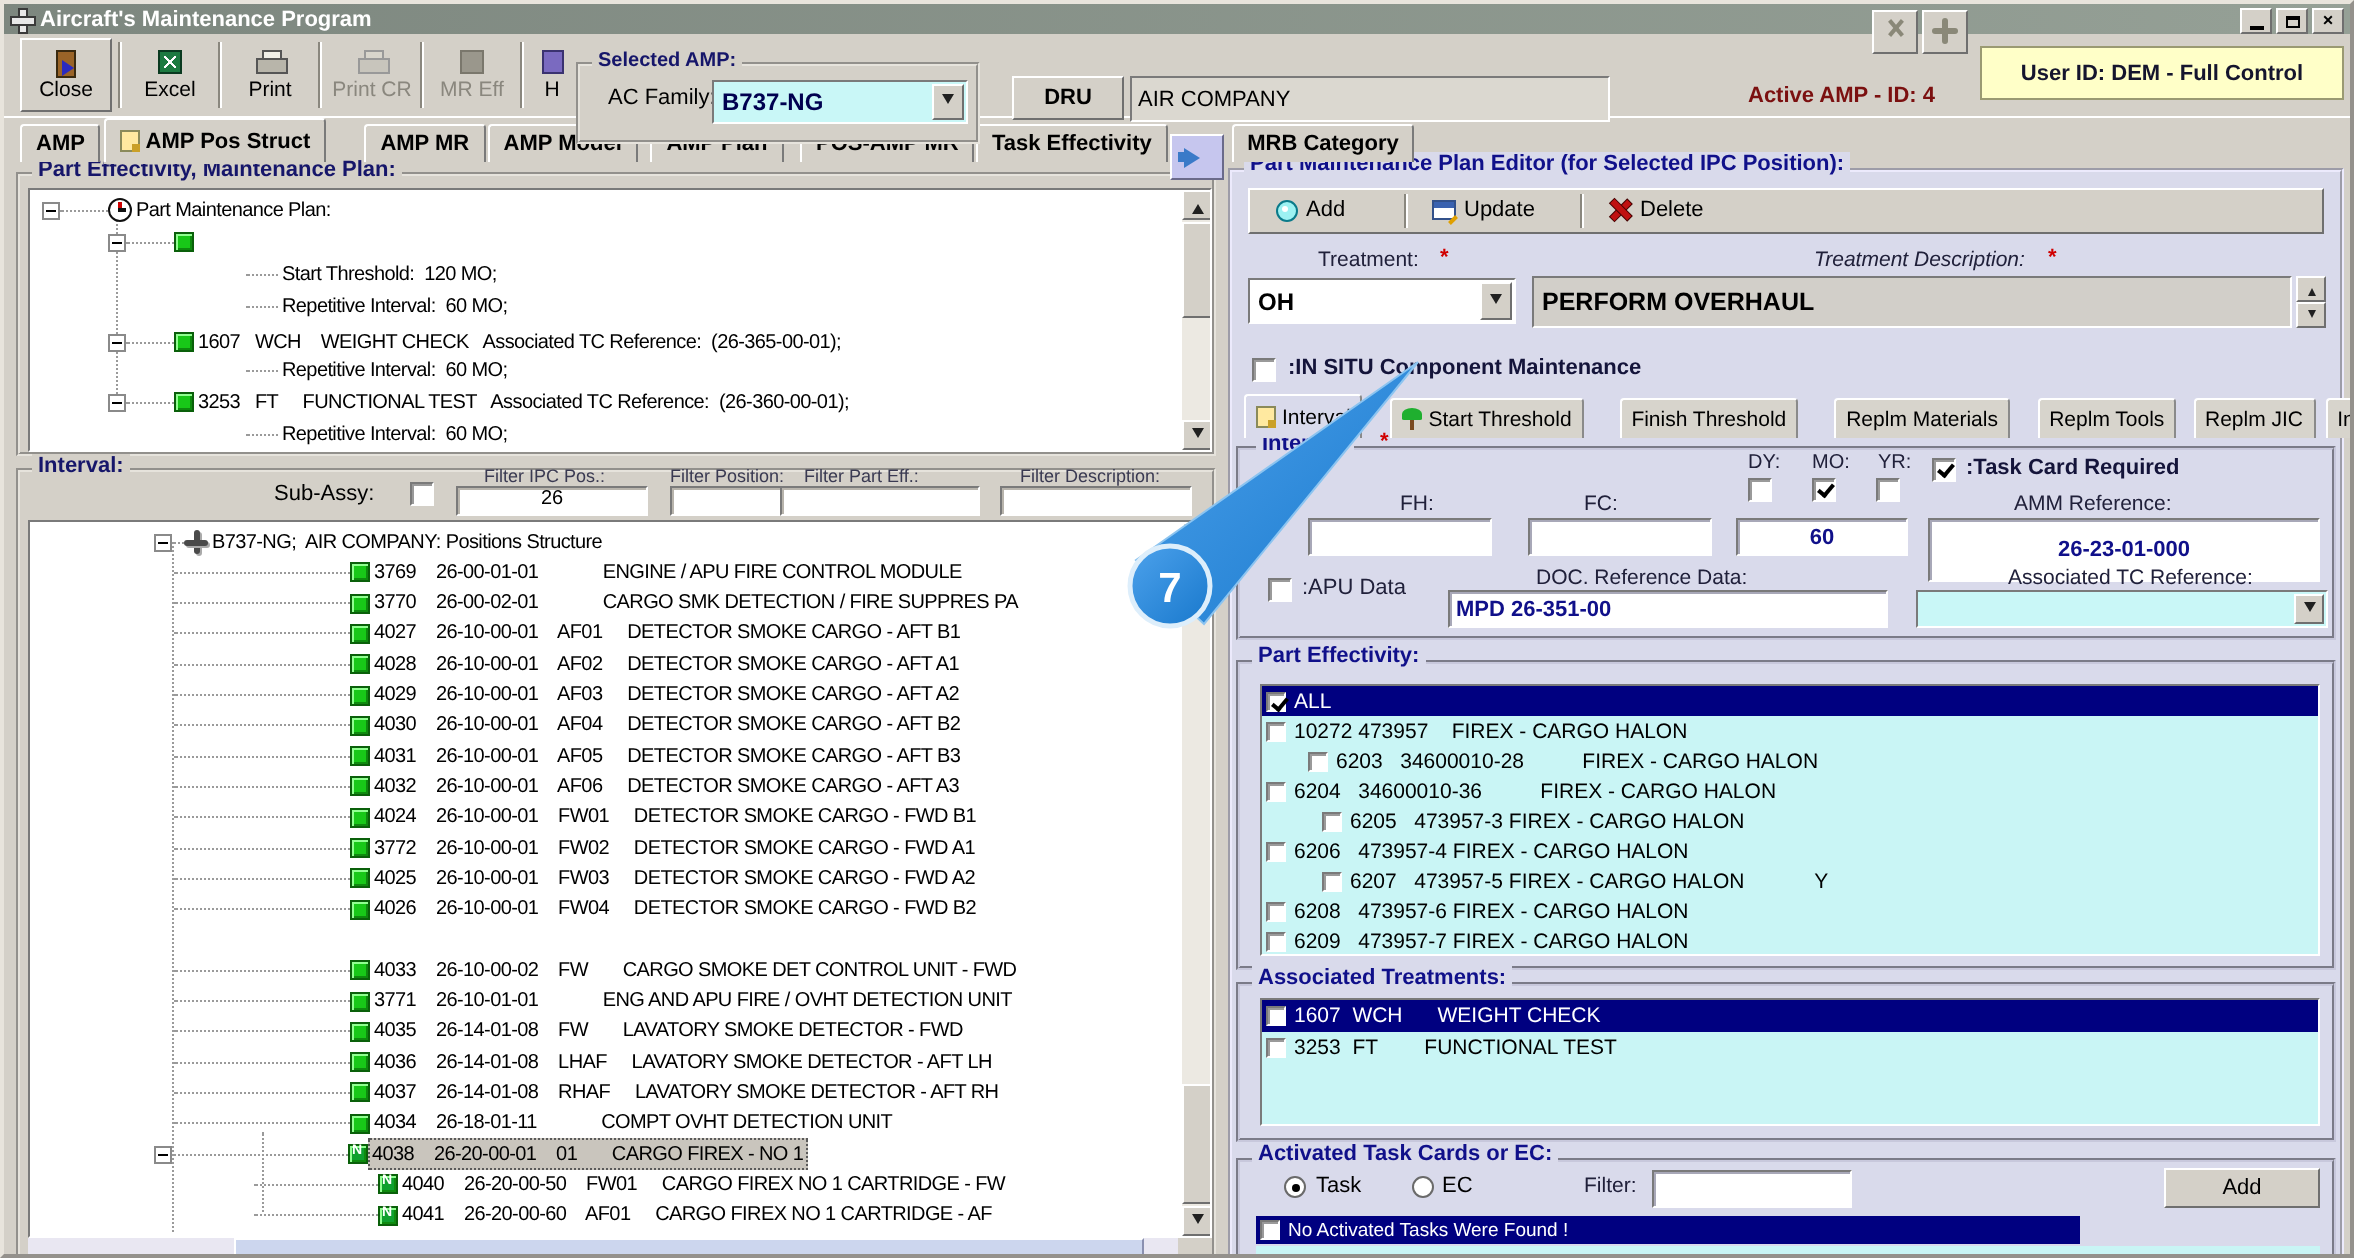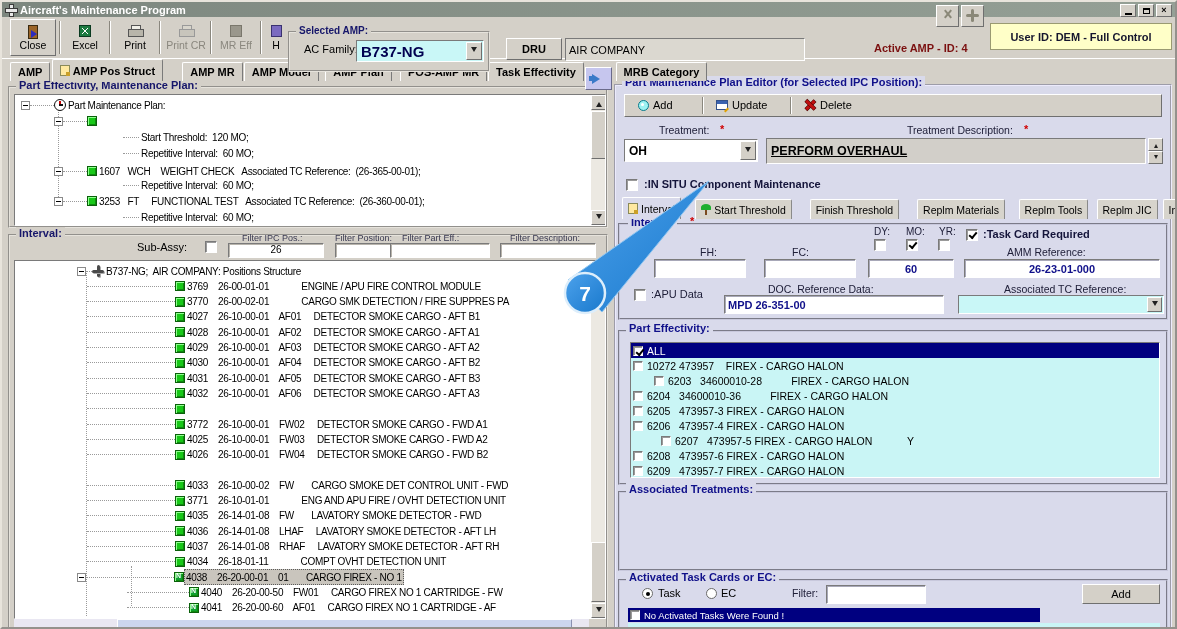--- a/index.html
+++ b/index.html
@@ -202,21 +202,21 @@
     <div class="tsep" style="left:57px"></div>
       <div class="tsep" style="left:107px"></div>
     <div class="tsep" style="left:157px"></div>
       <div class="tsep" style="left:208px"></div>
     <div class="tsep" style="left:258px"></div>
 
     <div id="selamp">
       <span class="legend" style="left:6px;top:-8px;color:#16166a;">Selected AMP:</span>
       <span class="abs" style="left:14px;top:10px;font-size:11px;">AC Family:</span>
       <div class="combo sunken abs" style="left:66px;top:7px;width:128px;height:22px;">
-        <span style="font-size:15px;font-weight:bold;color:#000050;padding-left:4px;">B737-NG</span>
+        <span style="font-size:12px;font-weight:bold;color:#000050;padding-left:4px;">B737-NG</span>
         <div class="arrowbtn raised" style="position:absolute;right:1px;top:1px;bottom:1px;width:16px;">
             <span class="tri-down" style="margin-top:0;"></span>
           </div>
       </div>
     </div>
 
     <div class="raised abs" style="left:504px;top:21px;width:56px;height:22px;display:flex;align-items:center;justify-content:center;font-size:11px;font-weight:bold;z-index:7;">
       <span>DRU</span>
     </div>
 
@@ -313,21 +313,21 @@
     </div>
   <div class="trow" style="top: 2px;"><div class="spacer" style="width: 62px;"></div><div class="expander"></div><div class="leader" style="width: 6px;"></div><div class="icon-jack"></div><div class="rowbody"><span>B737-NG;  AIR COMPANY: Positions Structure</span></div></div>
       <div class="trow" style="top: 17.3px;"><div class="spacer" style="width: 72px;"></div><div class="leader" style="width: 88px;"></div><div class="icon-cube"></div><div class="rowbody"><span>3769    26-00-01-01             ENGINE / APU FIRE CONTROL MODULE</span></div></div>
       <div class="trow" style="top: 32.6px;"><div class="spacer" style="width: 72px;"></div><div class="leader" style="width: 88px;"></div><div class="icon-cube"></div><div class="rowbody"><span>3770    26-00-02-01             CARGO SMK DETECTION / FIRE SUPPRES PA</span></div></div>
       <div class="trow" style="top: 47.9px;"><div class="spacer" style="width: 72px;"></div><div class="leader" style="width: 88px;"></div><div class="icon-cube"></div><div class="rowbody"><span>4027    26-10-00-01    AF01     DETECTOR SMOKE CARGO - AFT B1</span></div></div>
       <div class="trow" style="top: 63.2px;"><div class="spacer" style="width: 72px;"></div><div class="leader" style="width: 88px;"></div><div class="icon-cube"></div><div class="rowbody"><span>4028    26-10-00-01    AF02     DETECTOR SMOKE CARGO - AFT A1</span></div></div>
       <div class="trow" style="top: 78.5px;"><div class="spacer" style="width: 72px;"></div><div class="leader" style="width: 88px;"></div><div class="icon-cube"></div><div class="rowbody"><span>4029    26-10-00-01    AF03     DETECTOR SMOKE CARGO - AFT A2</span></div></div>
       <div class="trow" style="top: 93.8px;"><div class="spacer" style="width: 72px;"></div><div class="leader" style="width: 88px;"></div><div class="icon-cube"></div><div class="rowbody"><span>4030    26-10-00-01    AF04     DETECTOR SMOKE CARGO - AFT B2</span></div></div>
       <div class="trow" style="top: 109.1px;"><div class="spacer" style="width: 72px;"></div><div class="leader" style="width: 88px;"></div><div class="icon-cube"></div><div class="rowbody"><span>4031    26-10-00-01    AF05     DETECTOR SMOKE CARGO - AFT B3</span></div></div>
       <div class="trow" style="top: 124.4px;"><div class="spacer" style="width: 72px;"></div><div class="leader" style="width: 88px;"></div><div class="icon-cube"></div><div class="rowbody"><span>4032    26-10-00-01    AF06     DETECTOR SMOKE CARGO - AFT A3</span></div></div>
-      <div class="trow" style="top: 139.7px;"><div class="spacer" style="width: 72px;"></div><div class="leader" style="width: 88px;"></div><div class="icon-cube"></div></div>
+      <div class="trow" style="top: 139.7px;"><div class="spacer" style="width: 72px;"></div><div class="leader" style="width: 88px;"></div><div class="icon-cube"></div><div class="rowbody"><span>4024    26-10-00-01    FW01     DETECTOR SMOKE CARGO - FWD B1</span></div></div>
       <div class="trow" style="top: 155px;"><div class="spacer" style="width: 72px;"></div><div class="leader" style="width: 88px;"></div><div class="icon-cube"></div><div class="rowbody"><span>3772    26-10-00-01    FW02     DETECTOR SMOKE CARGO - FWD A1</span></div></div>
       <div class="trow" style="top: 170.3px;"><div class="spacer" style="width: 72px;"></div><div class="leader" style="width: 88px;"></div><div class="icon-cube"></div><div class="rowbody"><span>4025    26-10-00-01    FW03     DETECTOR SMOKE CARGO - FWD A2</span></div></div>
       <div class="trow" style="top: 185.6px;"><div class="spacer" style="width: 72px;"></div><div class="leader" style="width: 88px;"></div><div class="icon-cube"></div><div class="rowbody"><span>4026    26-10-00-01    FW04     DETECTOR SMOKE CARGO - FWD B2</span></div></div>
       <div class="trow" style="top: 216.2px;"><div class="spacer" style="width: 72px;"></div><div class="leader" style="width: 88px;"></div><div class="icon-cube"></div><div class="rowbody"><span>4033    26-10-00-02    FW       CARGO SMOKE DET CONTROL UNIT - FWD</span></div></div>
       <div class="trow" style="top: 231.5px;"><div class="spacer" style="width: 72px;"></div><div class="leader" style="width: 88px;"></div><div class="icon-cube"></div><div class="rowbody"><span>3771    26-10-01-01             ENG AND APU FIRE / OVHT DETECTION UNIT</span></div></div>
       <div class="trow" style="top: 246.8px;"><div class="spacer" style="width: 72px;"></div><div class="leader" style="width: 88px;"></div><div class="icon-cube"></div><div class="rowbody"><span>4035    26-14-01-08    FW       LAVATORY SMOKE DETECTOR - FWD</span></div></div>
       <div class="trow" style="top: 262.1px;"><div class="spacer" style="width: 72px;"></div><div class="leader" style="width: 88px;"></div><div class="icon-cube"></div><div class="rowbody"><span>4036    26-14-01-08    LHAF     LAVATORY SMOKE DETECTOR - AFT LH</span></div></div>
       <div class="trow" style="top: 277.4px;"><div class="spacer" style="width: 72px;"></div><div class="leader" style="width: 88px;"></div><div class="icon-cube"></div><div class="rowbody"><span>4037    26-14-01-08    RHAF     LAVATORY SMOKE DETECTOR - AFT RH</span></div></div>
       <div class="trow" style="top: 292.7px;"><div class="spacer" style="width: 72px;"></div><div class="leader" style="width: 88px;"></div><div class="icon-cube"></div><div class="rowbody"><span>4034    26-18-01-11             COMPT OVHT DETECTION UNIT</span></div></div>
       <div class="trow" style="top: 308px;"><div class="spacer" style="width: 62px;"></div><div class="expander"></div><div class="leader" style="width: 88px;"></div><div class="icon-cube dark"></div><div class="rowbody sel"><span>4038    26-20-00-01    01       CARGO FIREX - NO 1</span></div></div>
@@ -358,31 +358,31 @@
     <span>Update</span>
   </div>
   <div class="tsep" style="left:788px;top:95px;height:17px;"></div>
   <div class="ebtn" style="left:796px;top:94px;">
     <span class="icon-delete"></span>
     <span>Delete</span>
   </div>
 
   <span class="elabel" style="left:657px;top:122px;">Treatment:</span>
   <span class="req abs" style="left:718px;top:121px;font-size:11px;">*</span>
-  <span class="elabel" style="left:905px;top:122px;">Treatment Description:</span>
+  <span class="elabel" style="left:905px;top:122px;font-style:italic;">Treatment Description:</span>
   <span class="req abs" style="left:1022px;top:121px;font-size:11px;">*</span>
 
   <div class="combo abs" style="left:622px;top:137px;width:134px;height:23px;background:#fff;border:1px solid;border-color:#7a7a7a #fff #fff #7a7a7a;">
     <span style="font-size:12px;font-weight:bold;padding-left:4px;">OH</span>
     <div class="arrowbtn raised" style="position:absolute;right:1px;top:1px;bottom:1px;width:16px;">
         <span class="tri-down" style="margin-top:0;"></span>
       </div>
   </div>
 
-  <div class="sunken abs" style="left:764px;top:136px;width:380px;height:26px;background:#d2cfc9;display:flex;align-items:center;text-decoration:underline;">
+  <div class="sunken abs" style="left:764px;top:136px;width:380px;height:26px;background:#d2cfc9;display:flex;align-items:center;">
     <span style="font-size:12.5px;font-weight:bold;padding-left:4px;">PERFORM OVERHAUL</span>
   </div>
   <div class="raised abs" style="left:1146px;top:136px;width:15px;height:13px;display:flex;align-items:center;justify-content:center;">
       <span class="tri-up" style="margin-bottom:0;border-width:2.5px;border-bottom-width:4px;"></span>
     </div>
   <div class="raised abs" style="left:1146px;top:149px;width:15px;height:13px;display:flex;align-items:center;justify-content:center;">
       <span class="tri-down" style="margin-top:0;border-width:2.5px;border-top-width:4px;"></span>
     </div>
 
   <div class="cb abs" style="left:624px;top:177px;"></div>
@@ -434,21 +434,21 @@
 
   <div class="einput" style="left:652px;top:257px;width:92px;height:19px;">
       <span></span>
     </div>
   <div class="einput" style="left:762px;top:257px;width:92px;height:19px;">
       <span></span>
     </div>
   <div class="einput" style="left:866px;top:257px;width:86px;height:19px;justify-content:center;">
       <span class="bold navy" style="font-size:11px;">60</span>
     </div>
-  <div class="einput" style="left:962px;top:257px;width:196px;height:19px;justify-content:center;">
+  <div class="einput" style="left:962px;top:257px;width:196px;height:32px;justify-content:center;">
       <span class="bold navy" style="font-size:11px;">26-23-01-000</span>
     </div>
 
   <div class="cb abs" style="left:632px;top:287px;"></div>
   <span class="abs" style="left:649px;top:286px;font-size:11px;color:#20203a;">:APU Data</span>
   <span class="elabel" style="left:766px;top:281px;">DOC. Reference Data:</span>
   <div class="einput" style="left:722px;top:293px;width:220px;height:19px;">
       <span class="bold navy" style="font-size:11px;">MPD 26-351-00</span>
     </div>
   <span class="elabel" style="left:1002px;top:281px;">Associated TC Reference:</span>
@@ -459,29 +459,33 @@
       </div>
   </div>
 
   <div class="groupbox" style="left:616px;top:328px;width:550px;height:155px;border-color:#c8c8dc;"></div>
   <span class="legend elegend" style="left:624px;top:320px;">Part Effectivity:</span>
   <div class="listbox" id="peList" style="left:628px;top:340px;width:530px;height:136px;">
       <div class="lrow sel" style="height: 15px;"><div class="cb checked"></div><span>ALL</span></div>
       <div class="lrow" style="height: 15px;"><div class="cb"></div><span>10272 473957    FIREX - CARGO HALON</span></div>
       <div class="lrow" style="height: 15px; margin-left: 21px;"><div class="cb"></div><span>6203   34600010-28          FIREX - CARGO HALON</span></div>
       <div class="lrow" style="height: 15px;"><div class="cb"></div><span>6204   34600010-36          FIREX - CARGO HALON</span></div>
-      <div class="lrow" style="height: 15px;"><div class="cb"></div><span>6205   473957-3 FIREX - CARGO HALON</span></div>
+      <div class="lrow" style="height: 15px; margin-left: 28px;"><div class="cb"></div><span>6205   473957-3 FIREX - CARGO HALON</span></div>
       <div class="lrow" style="height: 15px;"><div class="cb"></div><span>6206   473957-4 FIREX - CARGO HALON</span></div>
       <div class="lrow" style="height: 15px; margin-left: 28px;"><div class="cb"></div><span>6207   473957-5 FIREX - CARGO HALON            Y</span></div>
       <div class="lrow" style="height: 15px;"><div class="cb"></div><span>6208   473957-6 FIREX - CARGO HALON</span></div>
       <div class="lrow" style="height: 15px;"><div class="cb"></div><span>6209   473957-7 FIREX - CARGO HALON</span></div>
     </div>
 
   <div class="groupbox" style="left:616px;top:489px;width:550px;height:80px;border-color:#c8c8dc;"></div>
   <span class="legend elegend" style="left:624px;top:481px;">Associated Treatments:</span>
+  <div class="listbox" id="atList" style="left:628px;top:497px;width:530px;height:64px;">
+      <div class="lrow sel" style="height: 16px;"><div class="cb"></div><span>1607  WCH      WEIGHT CHECK</span></div>
+      <div class="lrow" style="height: 16px;"><div class="cb"></div><span>3253  FT        FUNCTIONAL TEST</span></div>
+    </div>
 
   <div class="groupbox" style="left:616px;top:577px;width:550px;height:50px;border-color:#c8c8dc;"></div>
   <span class="legend elegend" style="left:624px;top:569px;">Activated Task Cards or EC:</span>
   <div class="radio on abs" style="left:640px;top:586px;"></div>
   <span class="abs" style="left:656px;top:585px;font-size:11px;">Task</span>
   <div class="radio abs" style="left:704px;top:586px;"></div>
   <span class="abs" style="left:719px;top:585px;font-size:11px;">EC</span>
   <span class="elabel" style="left:790px;top:585px;">Filter:</span>
   <div class="einput" style="left:824px;top:583px;width:100px;height:19px;">
       <span></span>

